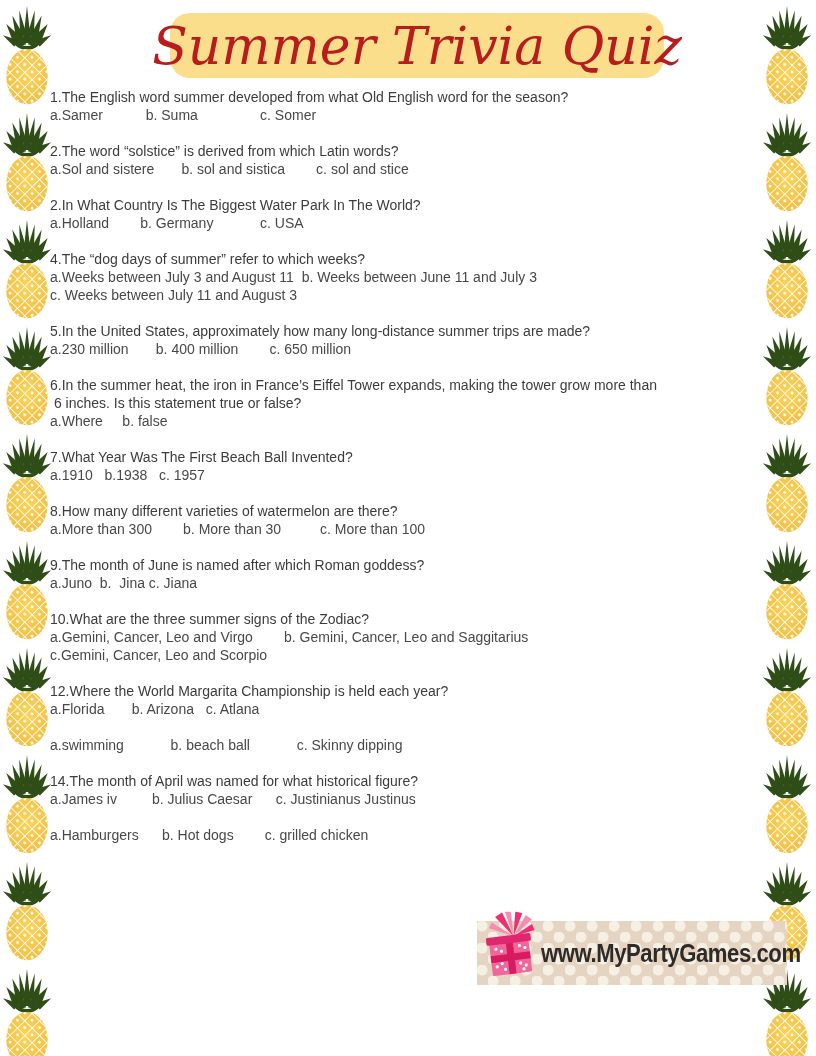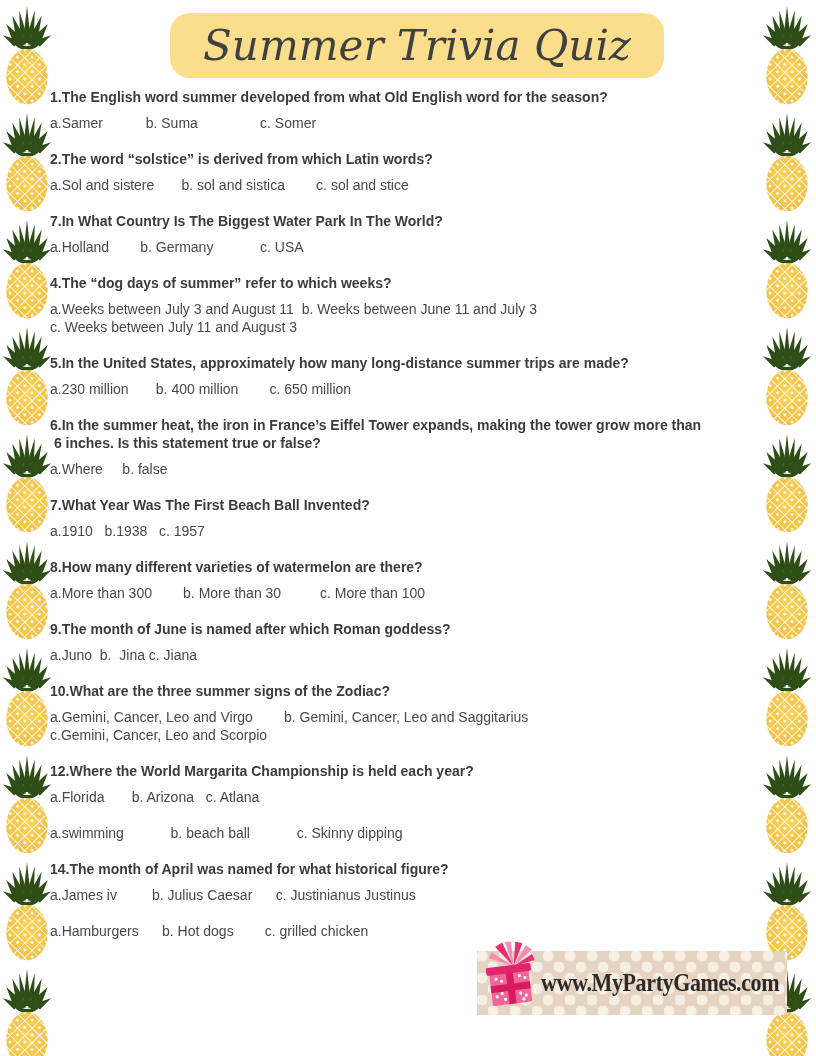--- a/index.html
+++ b/index.html
@@ -13,35 +13,35 @@
   .pcol-right{left:762px;}
   .pineapple{width:50px;height:100px;display:block;}
   
   .title-banner{
     position:absolute;left:170px;top:13px;width:494px;height:65px;
     background:#FBDE8C;border-radius:20px;z-index:2;
     display:flex;align-items:center;justify-content:center;
   }
   .title-text{
     font-family:"DejaVu Serif",serif;font-style:italic;font-weight:normal;
-    font-size:42px;color:#404040;white-space:pre;
+    font-size:52px;color:#b91c1c;white-space:pre;
   }
   
   .questions{position:absolute;left:50px;top:88px;width:762px;z-index:1;}
   .qb{margin-bottom:18px;}
-  .q-line{font-weight:bold;color:#3C3C3C;font-size:14px;line-height:18px;white-space:pre;}
-  .a-line{font-weight:normal;color:#484848;font-size:14px;line-height:18px;white-space:pre;margin-top:8px;}
+  .q-line{font-weight:normal;color:#3C3C3C;font-size:14px;line-height:18px;white-space:pre;}
+  .a-line{font-weight:normal;color:#484848;font-size:14px;line-height:18px;white-space:pre;}
   
   .footer{
-    position:absolute;left:477px;top:951px;width:310px;height:64px;z-index:2;
+    position:absolute;left:477px;top:921px;width:310px;height:64px;z-index:2;
     background-color:#E6D4C3;
     background-image:
       radial-gradient(circle at 5px 5px,#F6EFE4 5px,rgba(0,0,0,0) 6px),
       radial-gradient(circle at 5px 5px,#F6EFE4 5px,rgba(0,0,0,0) 6px);
-    background-size:22px 22px;background-position:0 0,11px 11px;font-family:Liberation Serif, serif;
+    background-size:22px 22px;background-position:0 0,11px 11px;
   }
   .footer-url{
     position:absolute;left:64px;top:0;height:64px;line-height:64px;
     font-size:26px;font-weight:bold;color:#2E2A28;letter-spacing:-0.5px;
     transform:scaleX(0.85);transform-origin:left center;white-space:pre;
   }
   .gift{position:absolute;left:4px;top:-11px;width:58px;height:70px;}
   .hidden-defs{position:absolute;width:0;height:0;overflow:hidden;}
 </style>
 </head>
@@ -181,21 +181,21 @@
 <div class="questions">
   <div class="qb">
     <div class="q-line">1.The English word summer developed from what Old English word for the season?</div>
     <div class="a-line">a.Samer           b. Suma                c. Somer</div>
   </div>
   <div class="qb">
     <div class="q-line">2.The word “solstice” is derived from which Latin words?</div>
     <div class="a-line">a.Sol and sistere       b. sol and sistica        c. sol and stice</div>
   </div>
   <div class="qb">
-    <div class="q-line">7.In What Country Is The Biggest Water Park In The World?</div>
+    <div class="q-line">2.In What Country Is The Biggest Water Park In The World?</div>
     <div class="a-line">a.Holland        b. Germany            c. USA</div>
   </div>
   <div class="qb">
     <div class="q-line">4.The “dog days of summer” refer to which weeks?</div>
     <div class="a-line">a.Weeks between July 3 and August 11  b. Weeks between June 11 and July 3
 c. Weeks between July 11 and August 3</div>
   </div>
   <div class="qb">
     <div class="q-line">5.In the United States, approximately how many long-distance summer trips are made?</div>
     <div class="a-line">a.230 million       b. 400 million        c. 650 million</div>

